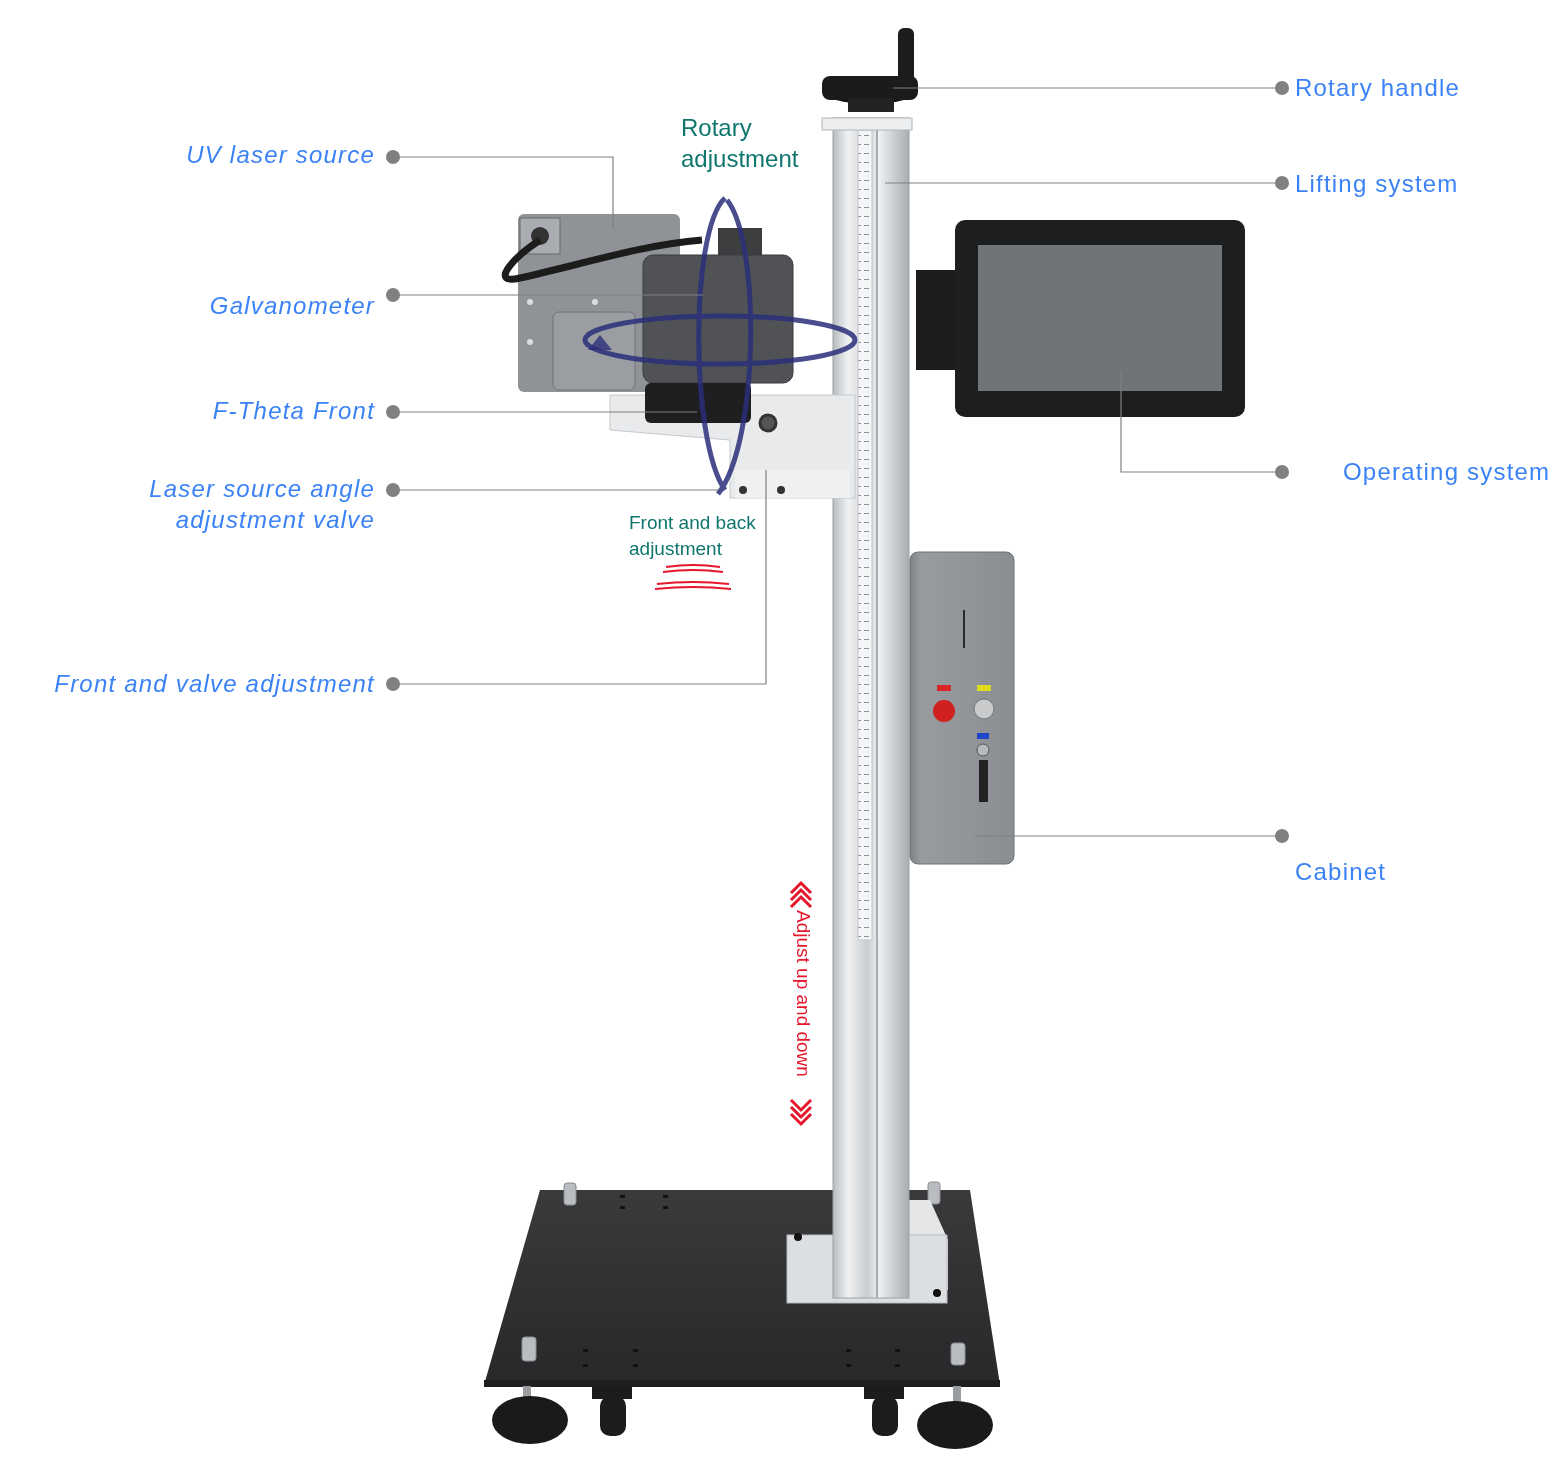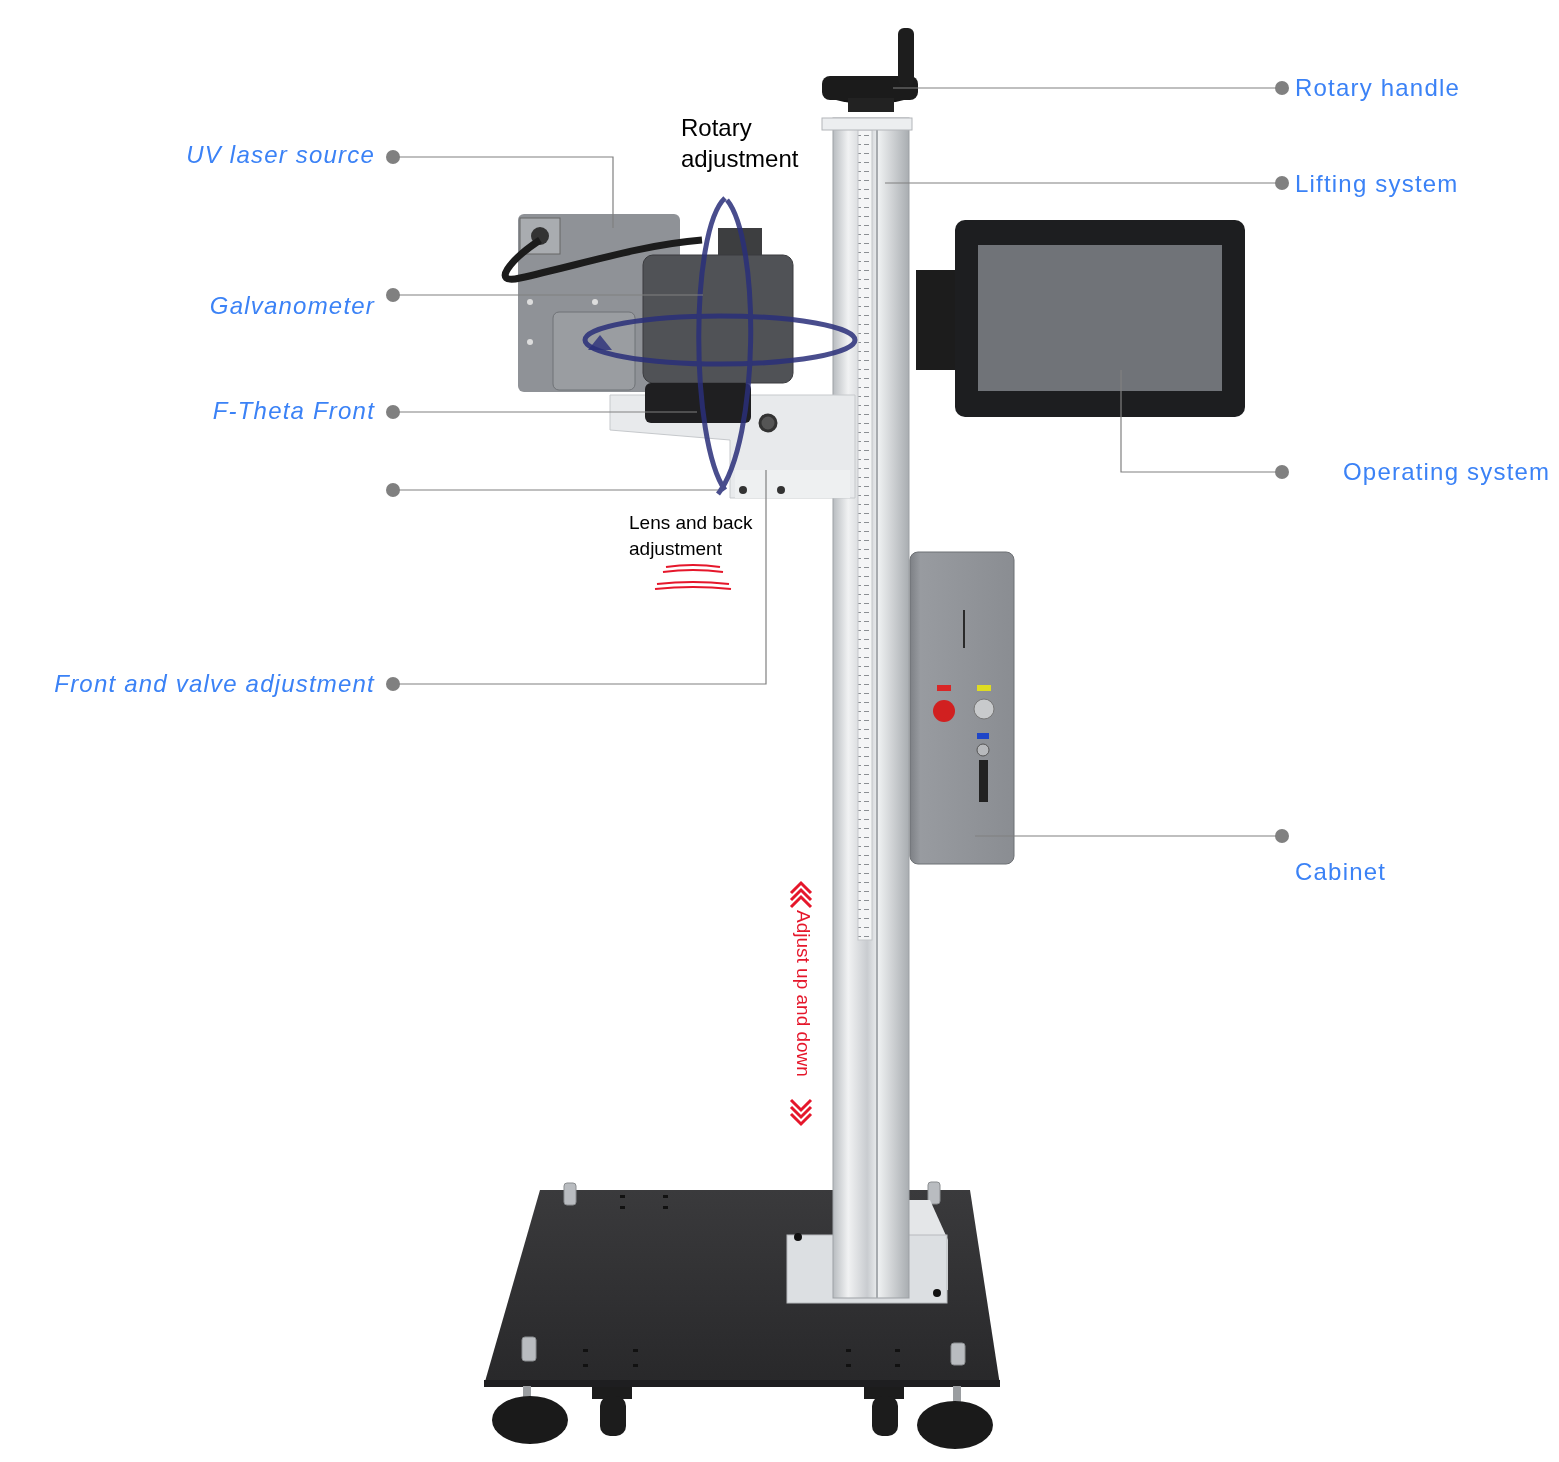--- a/index.html
+++ b/index.html
@@ -1,20 +1,20 @@
 <!DOCTYPE html>
 <html><head>
 <meta charset="utf-8">
 <style>
   html, body { margin:0; padding:0; background:#ffffff; }
   body { width:1559px; height:1462px; position:relative; overflow:hidden; font-family:"Liberation Sans", sans-serif; }
   #stage { position:absolute; left:0; top:0; width:1559px; height:1462px; }
   .label { position:absolute; color:#3b82f6; font-size:24px; letter-spacing:1.2px; line-height:31px; white-space:nowrap; }
   .label.left { text-align:right;font-style:italic; }
-  .red { position:absolute; color:#000000; white-space:nowrap; }
+  .red { position:absolute; color:#0f766e; white-space:nowrap; }
   .red.big { font-size:24px; line-height:31px; }
   .red.small { font-size:19px; line-height:26px; }
   .vert { position:absolute; color:#e5172b; font-size:19px; white-space:nowrap; transform-origin:left top; transform:rotate(90deg); }
 </style>
 </head>
 <body>
 
 <div id="stage">
 
   <svg width="1559" height="1462" viewBox="0 0 1559 1462" style="position:absolute;left:0;top:0">
@@ -193,30 +193,34 @@
     <g fill="none" stroke="#e5172b" stroke-width="3">
       <polyline points="791,1100 801,1110 811,1100"></polyline>
       <polyline points="791,1107 801,1117 811,1107"></polyline>
       <polyline points="791,1114 801,1124 811,1114"></polyline>
     </g>
   </svg>
 
   <div class="label left" style="right:1184px; top:139px;">UV laser source</div>
   <div class="label left" style="right:1184px; top:290px;">Galvanometer</div>
   <div class="label left" style="right:1184px; top:395px;">F-Theta Front</div>
+  <div class="label left" style="right:1184px; top:473px;">
+    <div>Laser source angle</div>
+    <div>adjustment valve</div>
+  </div>
   <div class="label left" style="right:1184px; top:668px;">Front and valve adjustment</div>
 
   <div class="label" style="left:1295px; top:72px;">Rotary handle</div>
   <div class="label" style="left:1295px; top:168px;">Lifting system</div>
   <div class="label" style="left:1343px; top:456px;">Operating system</div>
   <div class="label" style="left:1295px; top:856px;">Cabinet</div>
 
   <div class="red big" style="left:681px; top:112px;">
     <div>Rotary</div>
     <div>adjustment</div>
   </div>
   <div class="red small" style="left:629px; top:510px;">
-    <div>Lens and back</div>
+    <div>Front and back</div>
     <div>adjustment</div>
   </div>
   <div class="vert" style="left:814px; top:910px;">Adjust up and down</div>
 
 </div>
 
 </body></html>

